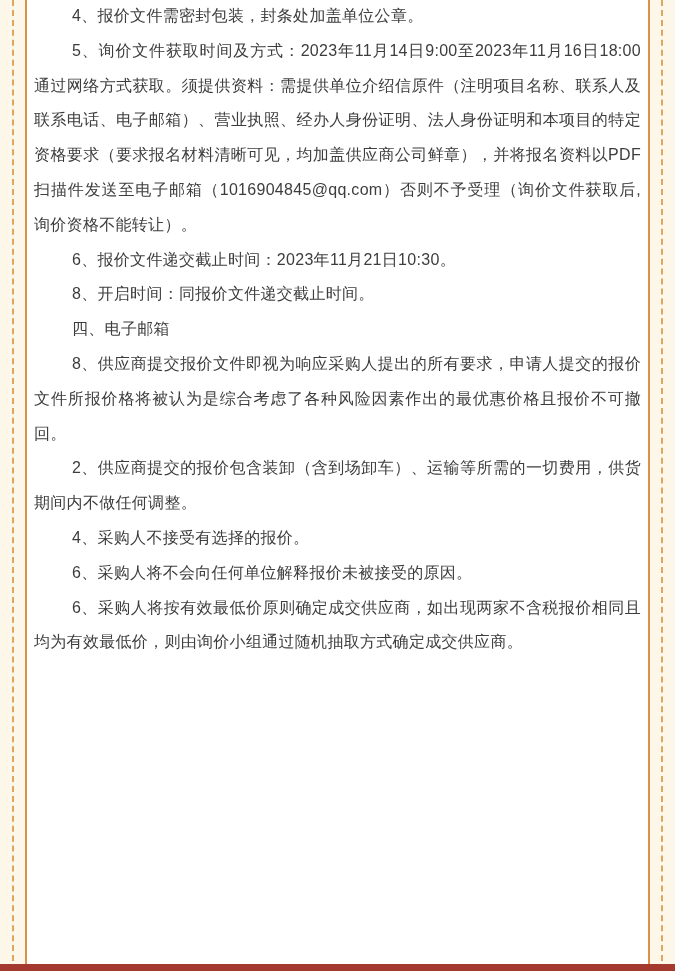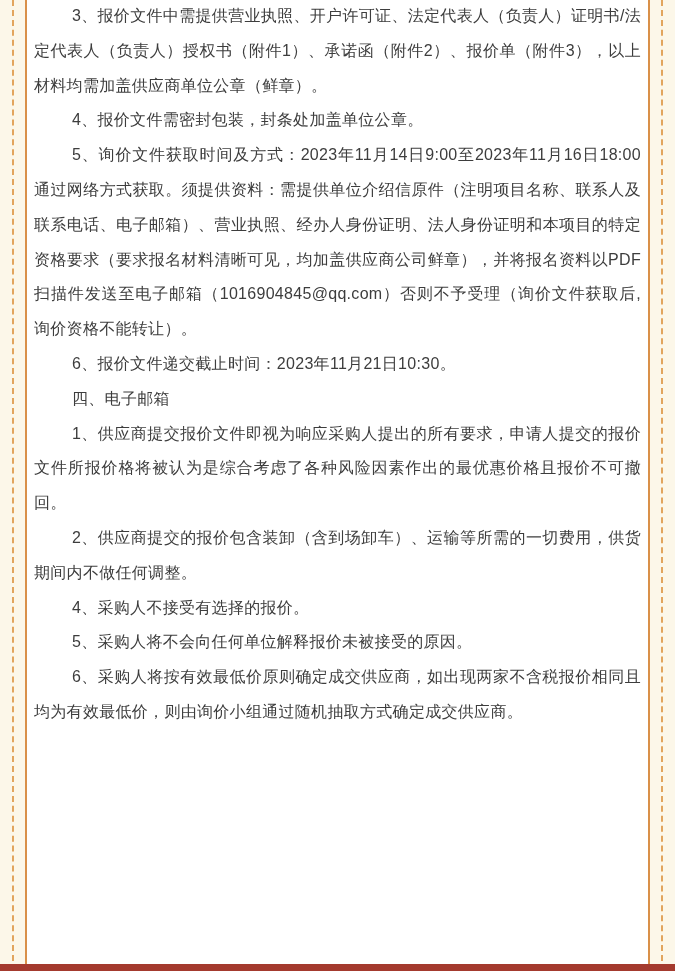--- a/index.html
+++ b/index.html
@@ -61,27 +61,27 @@
 </style>
 </head>
 <body>
 
 <div class="page">
   <div class="edge-dash left"></div>
   <div class="edge-dash right"></div>
 
   <div class="panel">
     <div class="content">
-      <p>3、报价文件中需提供营业执照、开户许可证、法定代表人（负责人）证明书/法定代表人（负责人）授权书（附件1）、承诺函（附件2）、报价单（附件3），以上材料均需加盖供应商单位公章（鲜章）。</p>
       <p>4、报价文件需密封包装，封条处加盖单位公章。</p>
       <p>5、询价文件获取时间及方式：2023年11月14日9:00至2023年11月16日18:00通过网络方式获取。须提供资料：需提供单位介绍信原件（注明项目名称、联系人及联系电话、电子邮箱）、营业执照、经办人身份证明、法人身份证明和本项目的特定资格要求（要求报名材料清晰可见，均加盖供应商公司鲜章），并将报名资料以PDF扫描件发送至电子邮箱（1016904845@qq.com）否则不予受理（询价文件获取后,询价资格不能转让）。</p>
       <p>6、报价文件递交截止时间：2023年11月21日10:30。</p>
+      <p>8、开启时间：同报价文件递交截止时间。</p>
       <p>四、电子邮箱</p>
-      <p>1、供应商提交报价文件即视为响应采购人提出的所有要求，申请人提交的报价文件所报价格将被认为是综合考虑了各种风险因素作出的最优惠价格且报价不可撤回。</p>
+      <p>8、供应商提交报价文件即视为响应采购人提出的所有要求，申请人提交的报价文件所报价格将被认为是综合考虑了各种风险因素作出的最优惠价格且报价不可撤回。</p>
       <p>2、供应商提交的报价包含装卸（含到场卸车）、运输等所需的一切费用，供货期间内不做任何调整。</p>
       <p>4、采购人不接受有选择的报价。</p>
-      <p>5、采购人将不会向任何单位解释报价未被接受的原因。</p>
+      <p>6、采购人将不会向任何单位解释报价未被接受的原因。</p>
       <p>6、采购人将按有效最低价原则确定成交供应商，如出现两家不含税报价相同且均为有效最低价，则由询价小组通过随机抽取方式确定成交供应商。</p>
     </div>
   </div>
 
   <div class="bottom-bar"></div>
 </div>
 
 </body></html>

